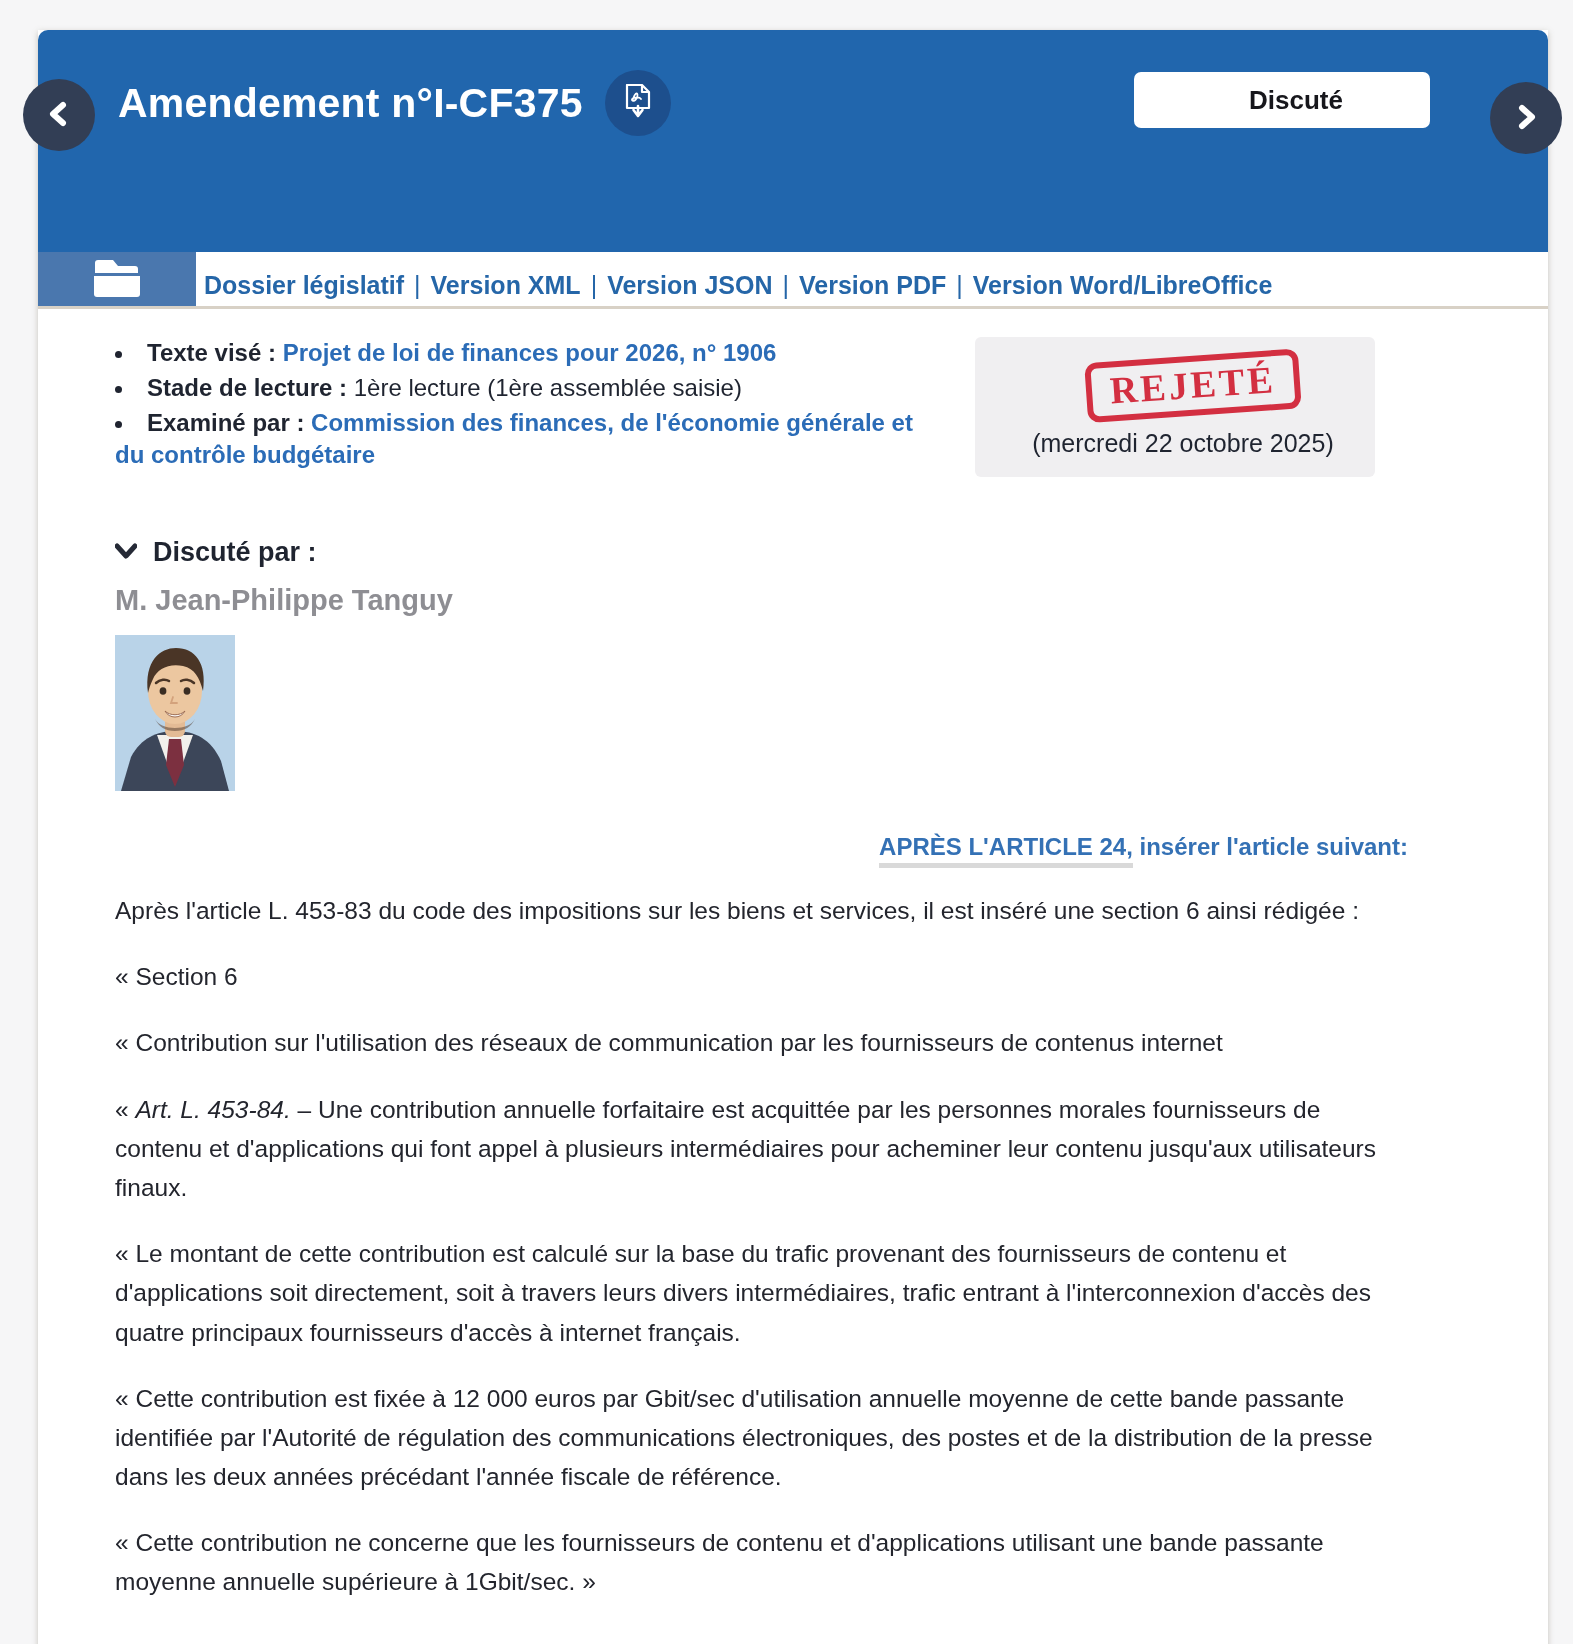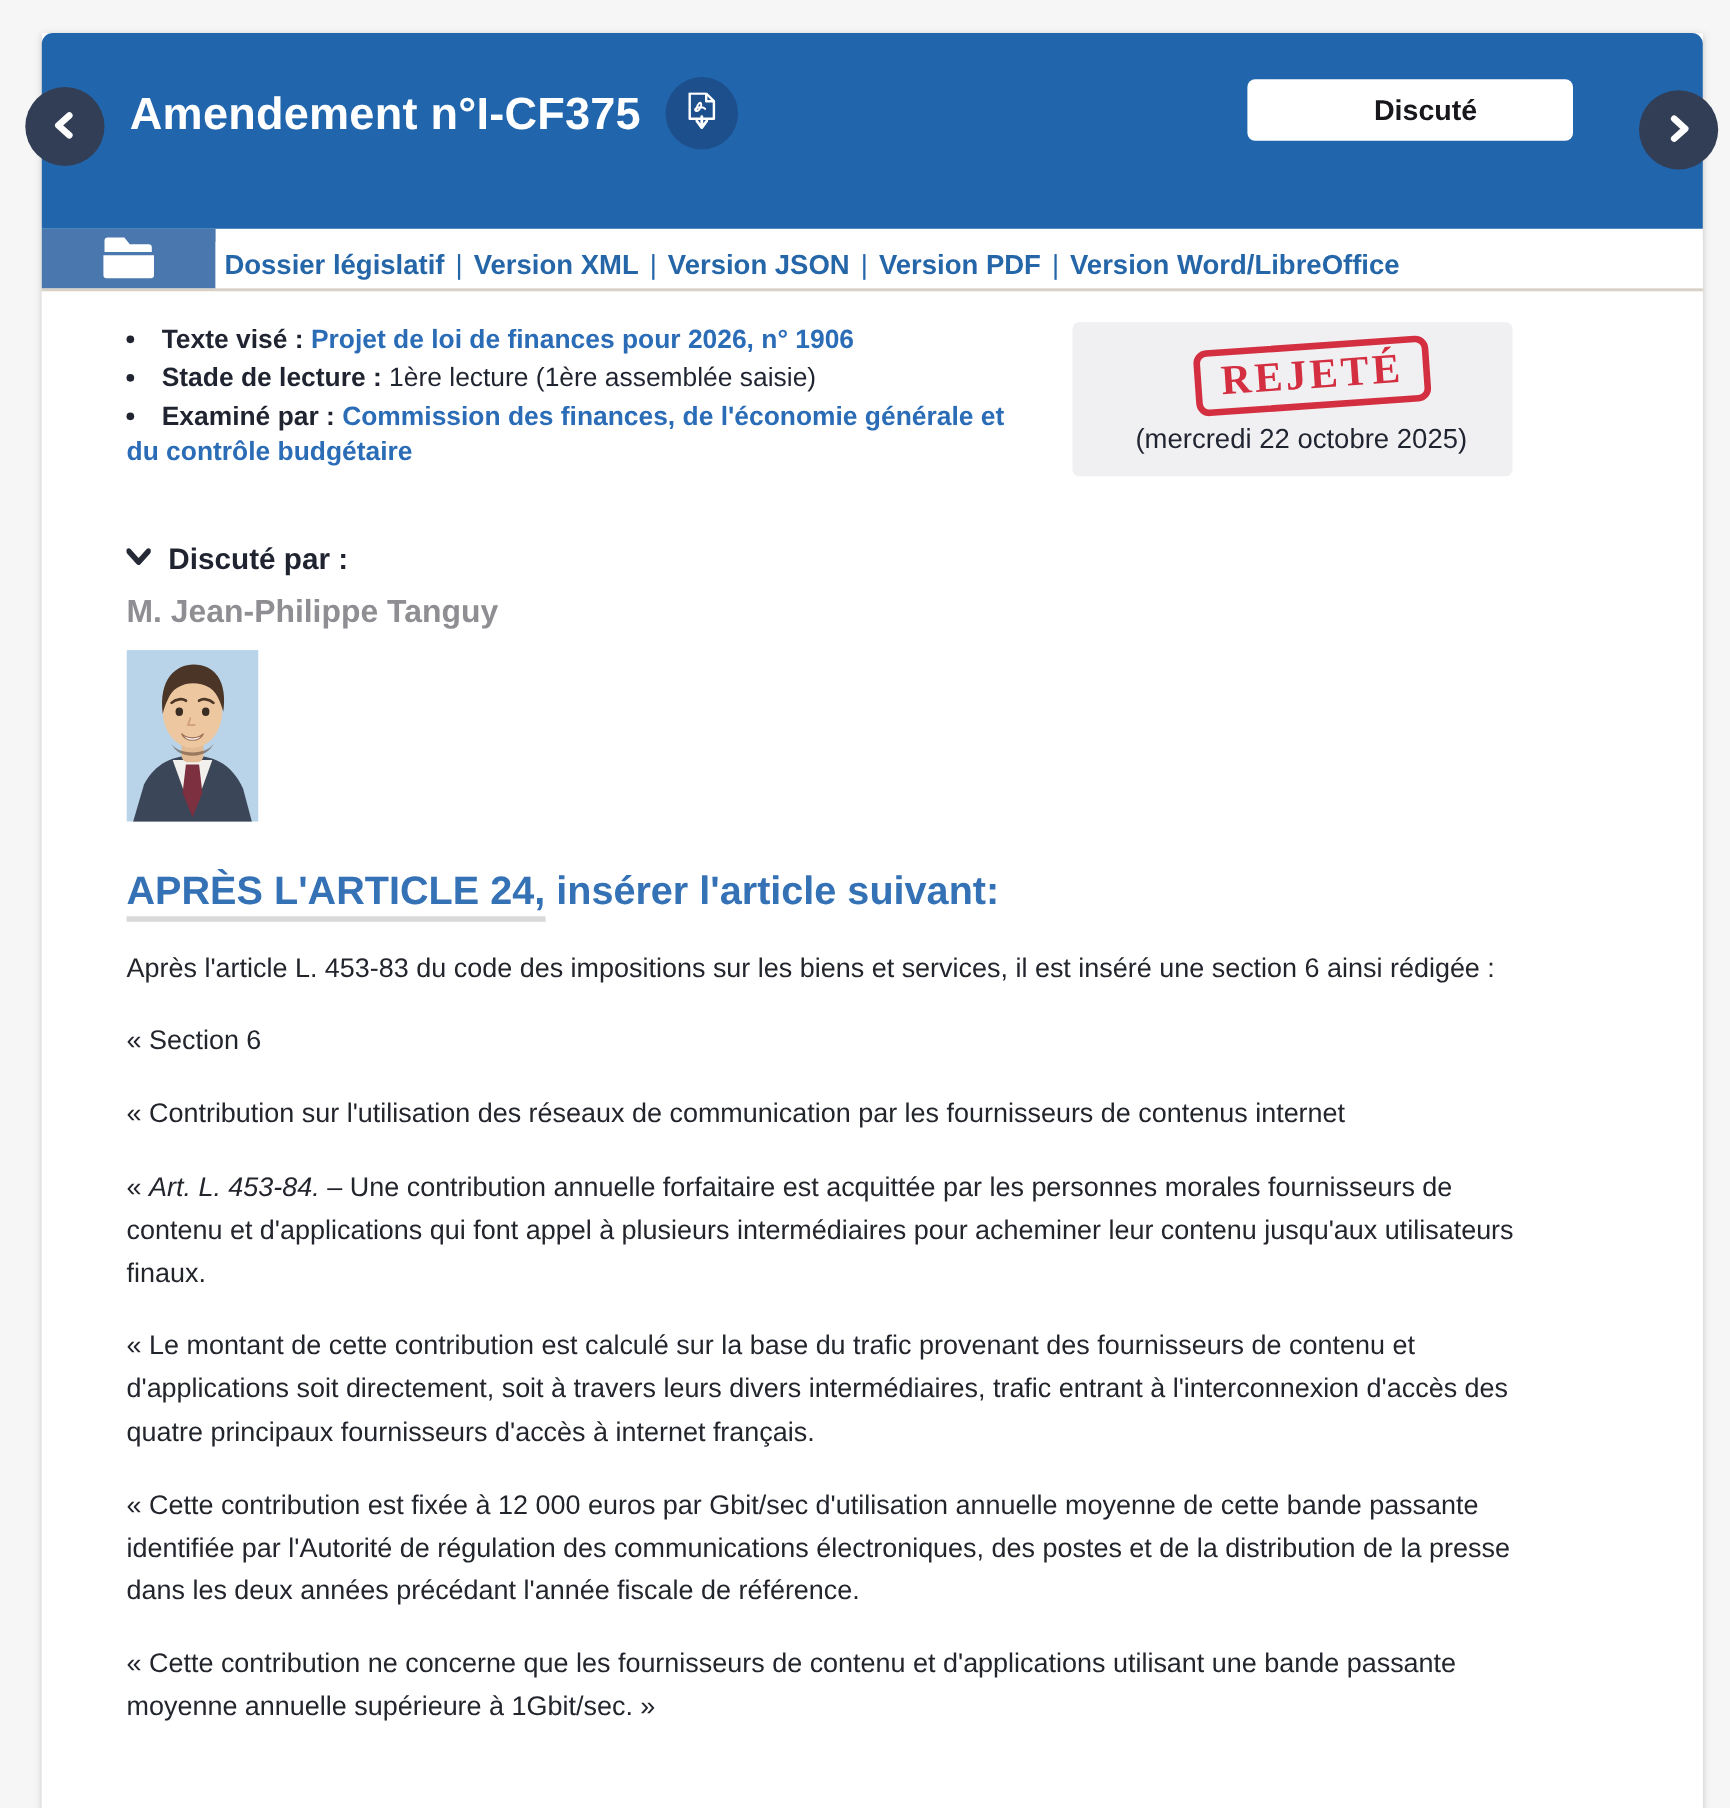--- a/index.html
+++ b/index.html
@@ -12,21 +12,21 @@
   .card {
     position: relative;
     width: 1510px;
     margin: 30px 0 0 38px;
     background: #ffffff;
     box-shadow: 0 2px 6px rgba(110,100,80,.35);
   }
   
   .hero {
     position: relative;
-    height: 178px;
+    height: 222px;
     background: #2166ad;
     border-radius: 10px 10px 0 0;
     color: #ffffff;
     padding: 40px 0 0 80px;
   }
   .title-row { display: flex; align-items: center; gap: 22px; }
   .hero h1 {
     font-size: 41px; font-weight: bold; letter-spacing: 0.2px;
   }
   .pdf-circle {
@@ -105,21 +105,21 @@
   
   .author { margin-top: 60px; }
   .author-toggle { display: flex; align-items: center; gap: 16px; cursor: pointer; }
   .chevron-down { color: #252a36; flex: none; }
   .author-toggle-label { font-size: 27px; font-weight: bold; color: #1f2430; }
   .author-name { margin-top: 16px; font-size: 29px; font-weight: bold; color: #8e8e93; }
   .author-photo { margin-top: 18px; width: 120px; height: 156px; cursor: pointer; }
   
   .article-heading {
     margin-top: 42px;
-    font-size: 36px; font-weight: 800; color: #3471b5;
+    font-size: 24px; font-weight: 800; color: #3471b5; text-align: right;
   }
   .article-heading .hl {
     color: #3471b5; text-decoration: none;
     border-bottom: 5px solid #d9d9d9; padding-bottom: 3px;
     cursor: pointer;
   }
   .paragraphs { margin-top: 30px; max-width: 1320px; }
   .paragraphs p {
     font-size: 24.5px; line-height: 1.6; color: #23252d;
     margin-bottom: 27px;

